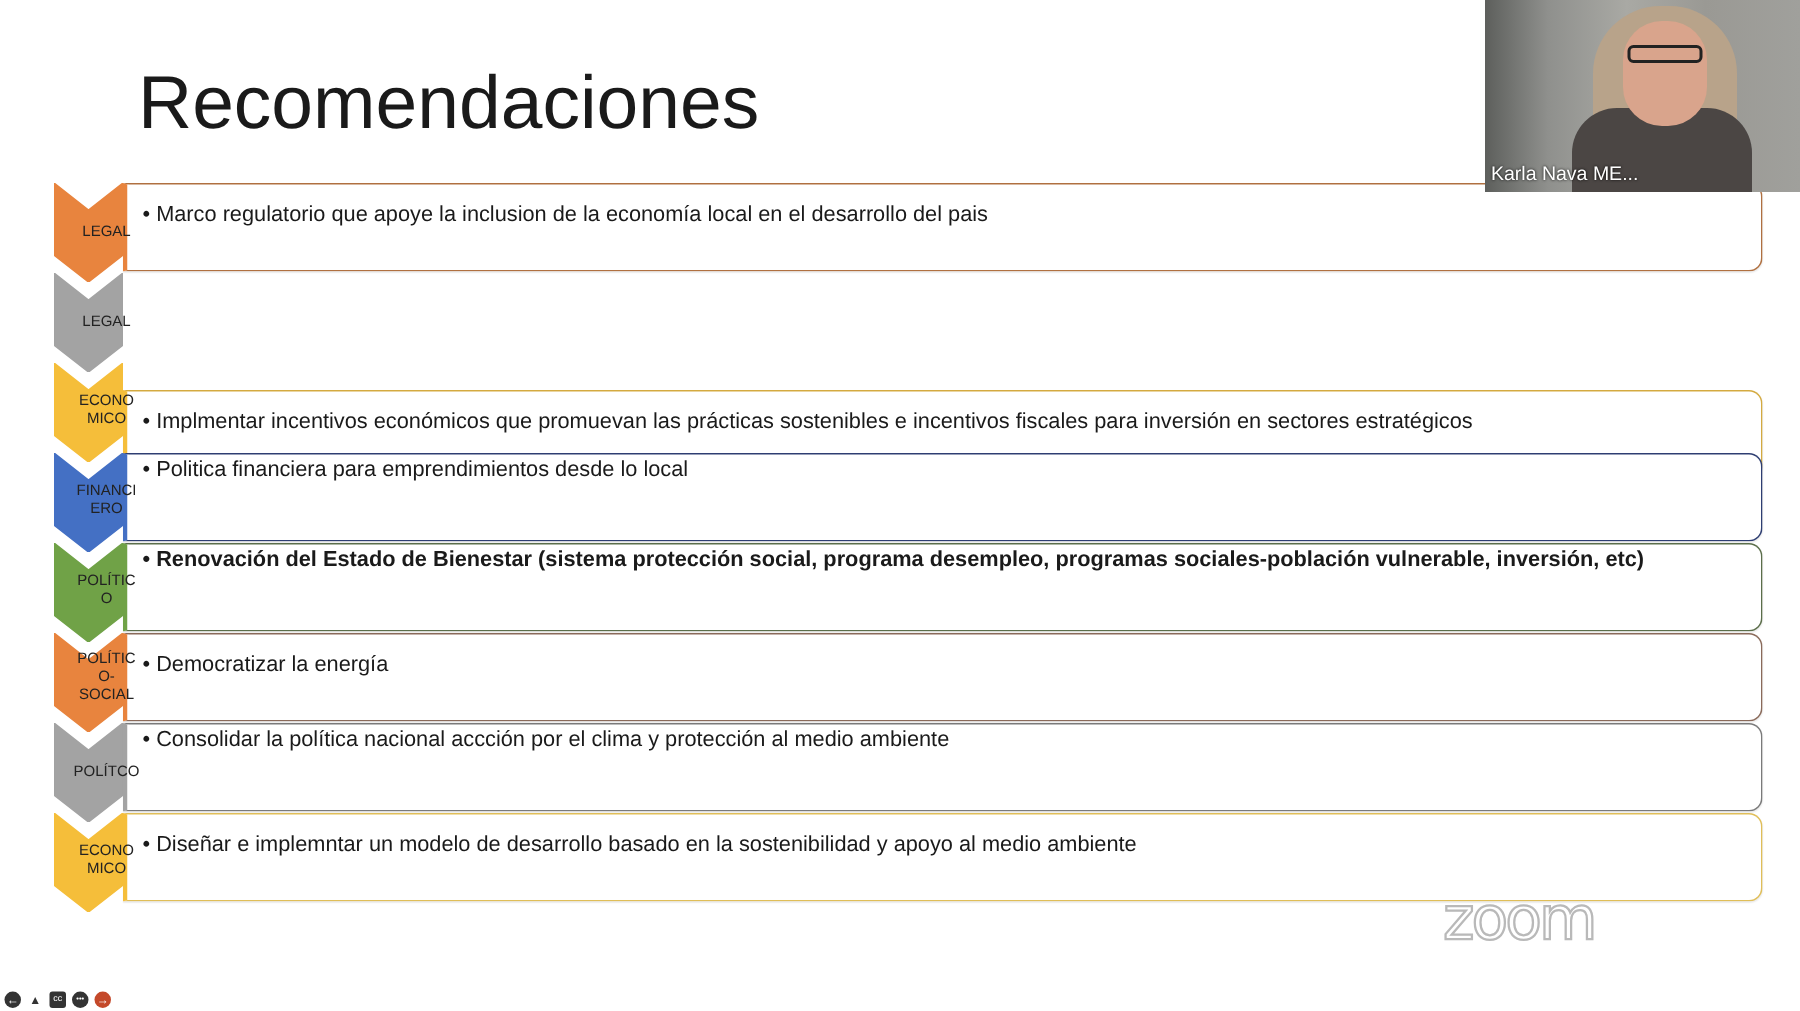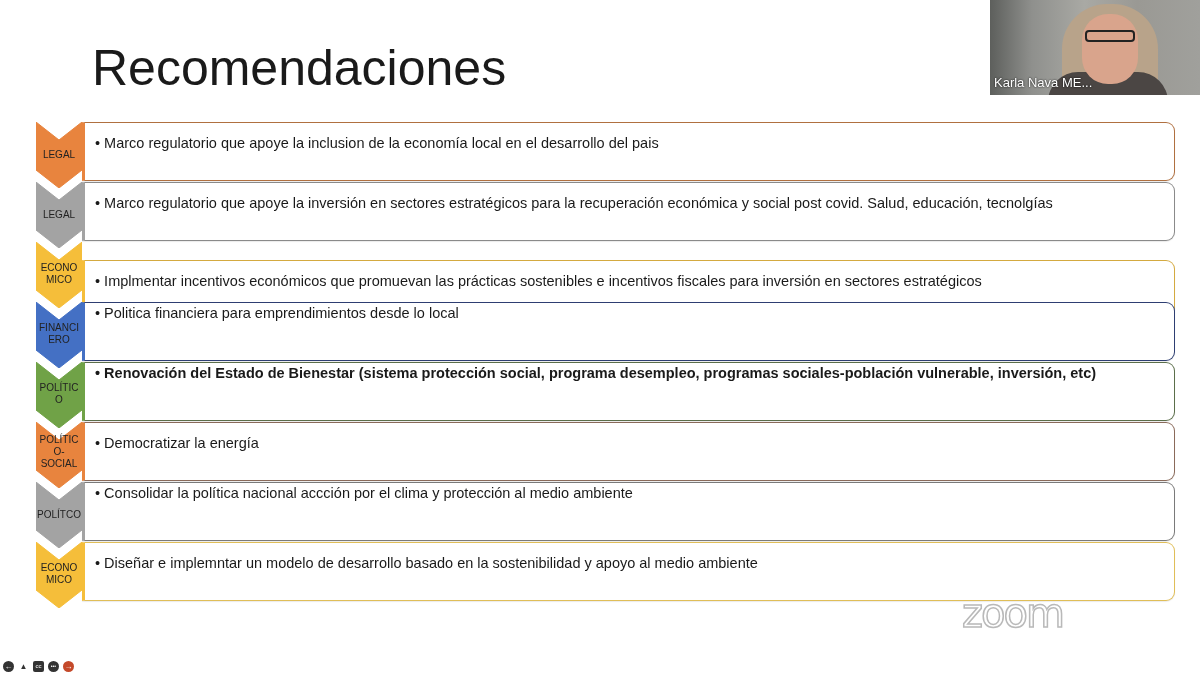--- a/index.html
+++ b/index.html
@@ -12,38 +12,38 @@
     position:absolute; left:92px; top:38px;
     font-size:50px; font-weight:400; color:#1a1a1a; letter-spacing:0px;
     line-height:60px;
   }
   .row { position:absolute; left:0; width:1200px; height:60px; }
   .chev {
     position:absolute; left:36px; top:0; width:46px; height:66px;
   }
   .chev svg { position:absolute; left:0; top:0; }
   .chev-label {
-    position:absolute; left:0; width:46px; text-align:center;
+    position:absolute; left:12px; width:46px; text-align:center;
     font-size:10px; line-height:12px; color:#222; z-index:2;
     font-family:"Liberation Sans", sans-serif;
   }
   .box {
     position:absolute; left:82px; top:0; width:1093px; height:59px;
     background:#fff; border:1.5px solid #888; border-radius:0 9px 9px 0;
     box-sizing:border-box; border-left-width:3px;
     box-shadow: 0 1px 1px rgba(0,0,0,0.08);
   }
   .box-text {
     position:absolute; left:10px; top:12px;
     font-size:14.5px; color:#1a1a1a; white-space:nowrap;
   }
   .box-text.top { top:2px; }
   .box-text.bold { font-weight:700; }
   .video-tile {
-    position:absolute; left:990px; top:0; width:210px; height:95px;
+    position:absolute; left:990px; top:0; width:210px; height:128px;
     background:linear-gradient(90deg,#5d5f5c 0%,#8f908d 20%,#a9a9a4 45%,#9a9994 70%,#a0a09c 100%);
     overflow:hidden;
   }
   .video-name {
     position:absolute; left:4px; bottom:5px; color:#fff; font-size:13px;
     text-shadow:0 0 2px #000;
   }
   .person-hair { position:absolute; left:72px; top:4px; width:96px; height:120px; border-radius:45px 45px 10px 10px; background:#b8a38a; }
   .person-face { position:absolute; left:92px; top:14px; width:56px; height:70px; border-radius:26px; background:#d9a48c; }
   .person-body { position:absolute; left:58px; top:72px; width:120px; height:60px; border-radius:30px 30px 0 0; background:#4b4644; }
@@ -75,23 +75,20 @@
       <div class="chev">
         <svg width="46" height="66" viewBox="0 0 46 66">
           <polygon points="0,0 23,18 46,0 46,48 23,66 0,48" fill="#E8843E" stroke="#E8843E" stroke-width="1"></polygon>
         </svg>
         <div class="chev-label" style="top: 27px;">
           <div>LEGAL</div>
         </div>
       </div>
     </div>
     <div class="row" style="top: 182px;">
-      <div class="box" style="border-color: rgb(138, 138, 138) rgb(138, 138, 138) rgb(138, 138, 138) rgb(163, 163, 163);">
-        <div class="box-text">• Marco regulatorio que apoye la inversión en sectores estratégicos para la recuperación económica y social post covid. Salud, educación, tecnolgías</div>
-      </div>
       <div class="chev">
         <svg width="46" height="66" viewBox="0 0 46 66">
           <polygon points="0,0 23,18 46,0 46,48 23,66 0,48" fill="#A3A3A3" stroke="#A3A3A3" stroke-width="1"></polygon>
         </svg>
         <div class="chev-label" style="top: 27px;">
           <div>LEGAL</div>
         </div>
       </div>
     </div>
     <div class="row" style="top: 242px;">

